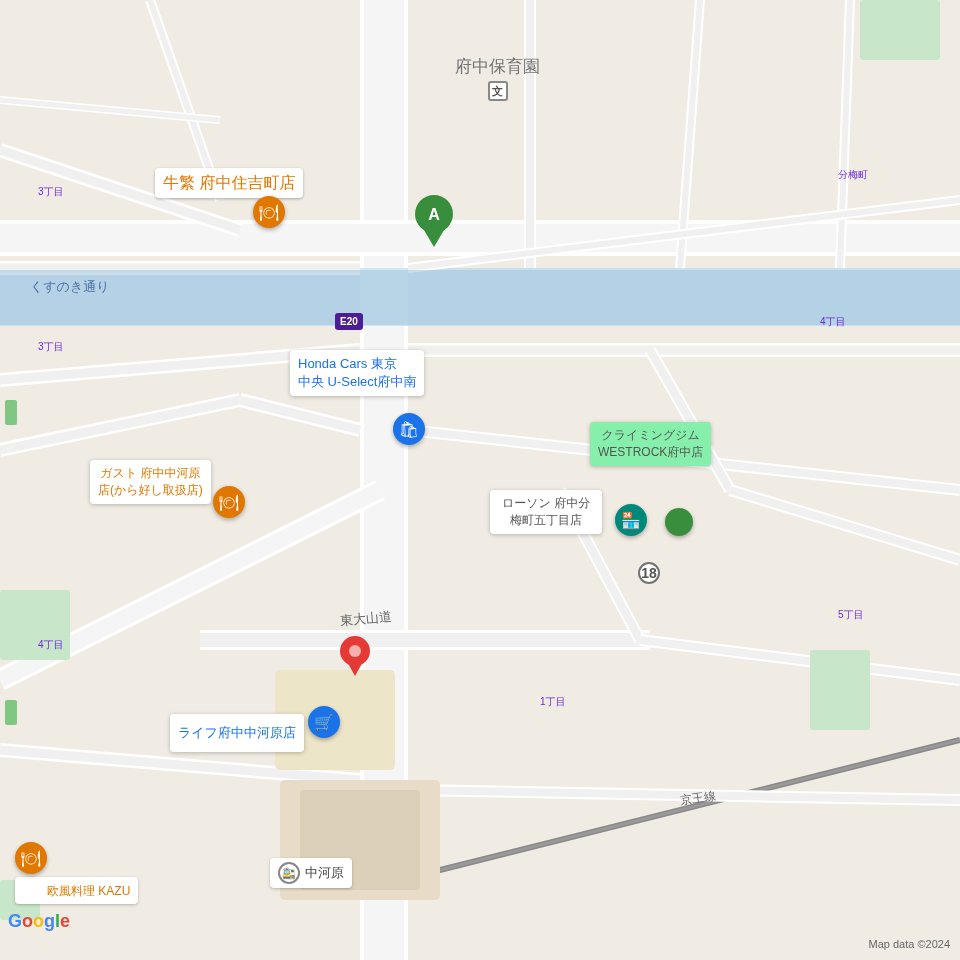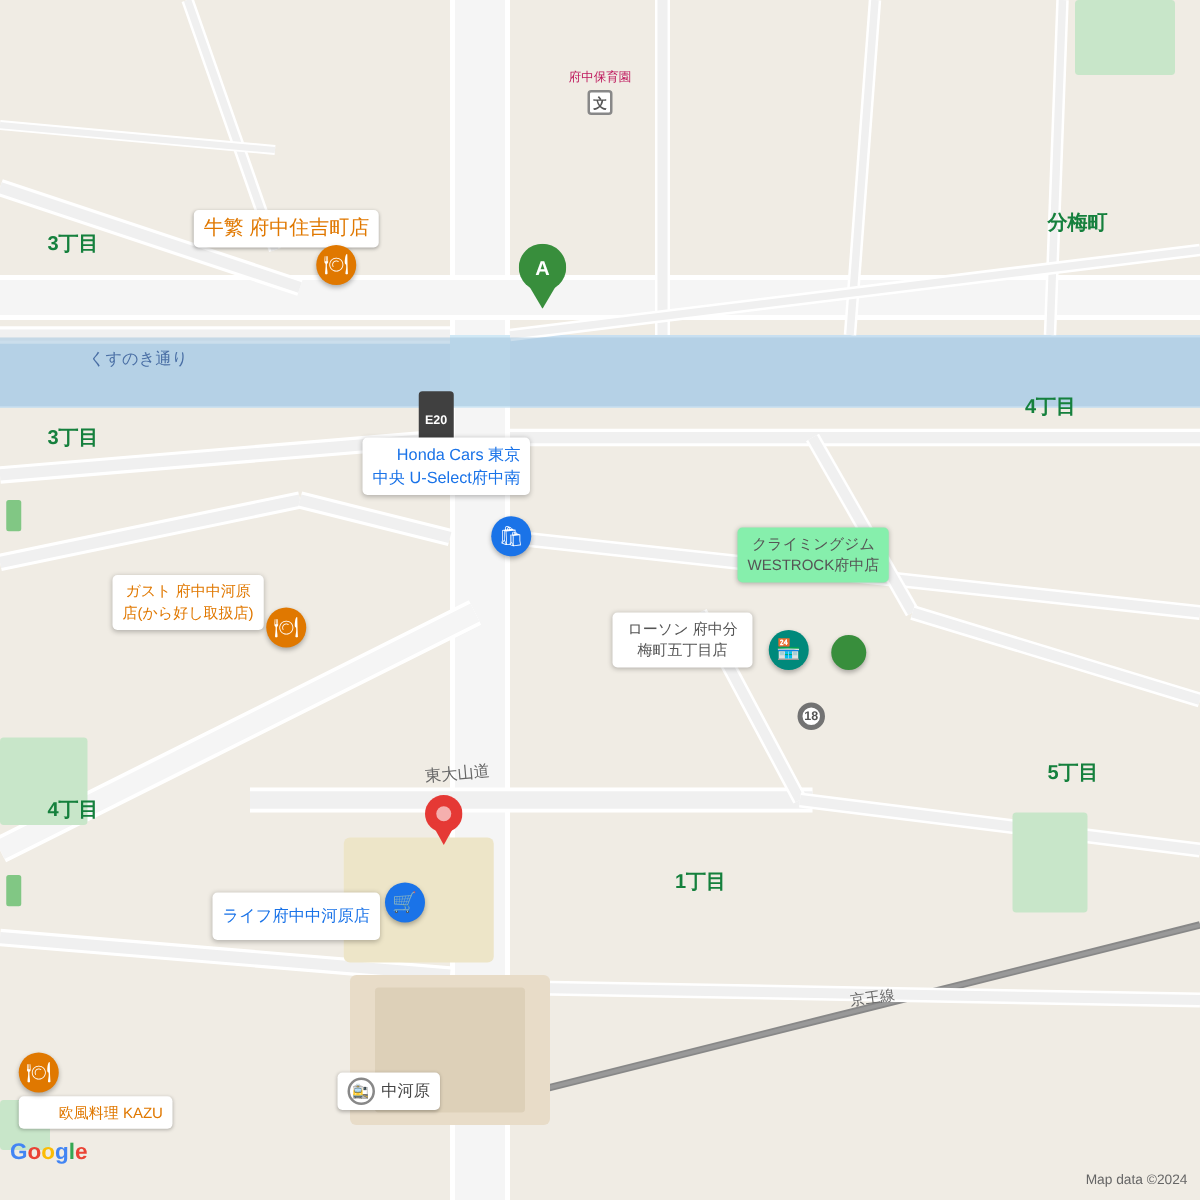--- a/index.html
+++ b/index.html
@@ -29,23 +29,22 @@
       white-space: nowrap;
       pointer-events: none;
     }
 
     .map-label.road-label {
       color: #666;
       font-size: 11px;
     }
 
     .map-label.area-label {
-      color: #15803d;
-      font-size: 16px;
-      font-weight: bold;
+      color: #6d28d9;
+      font-size: 10px;
     }
 
     
     .poi-label {
       position: absolute;
       background: white;
       border-radius: 4px;
       padding: 4px 8px;
       font-size: 12px;
       box-shadow: 0 1px 3px rgba(0,0,0,0.3);
@@ -81,40 +80,40 @@
       position: absolute;
       bottom: 10px;
       right: 10px;
       font-size: 11px;
       color: #666;
     }
 
     
     .highway-badge {
       position: absolute;
-      background: #404040;
+      background: #4c1d95;
       color: white;
       font-size: 10px;
       font-weight: bold;
-      padding: 18px 5px;
+      padding: 3px 5px;
       border-radius: 3px;
     }
 
     
     .route-badge {
       position: absolute;
       background: white;
-      border: 4px solid #737373;
+      border: 2px solid #737373;
       border-radius: 50%;
       width: 22px;
       height: 22px;
       display: flex;
       align-items: center;
       justify-content: center;
-      font-size: 10px;
+      font-size: 14px;
       font-weight: bold;
       color: #555;
     }
 
     
     .school-symbol {
       position: absolute;
       background: white;
       border: 2px solid #888;
       border-radius: 3px;
@@ -226,59 +225,59 @@
     <rect x="0" y="880" width="40" height="40" fill="#c8e6c9" rx="3"></rect>
     <rect x="810" y="650" width="60" height="80" fill="#c8e6c9" rx="3"></rect>
     <rect x="860" y="0" width="80" height="60" fill="#c8e6c9" rx="3"></rect>
 
     <rect x="5" y="400" width="12" height="25" fill="#81c784" rx="2"></rect>
     <rect x="5" y="700" width="12" height="25" fill="#81c784" rx="2"></rect>
 
     <rect x="-10" y="270" width="980" height="55" fill="#a8c8e0" opacity="0.6"></rect>
   </svg>
 
-  <div class="map-label road-label" style="position:absolute; left:30px; top:278px; color:#4a6fa5; font-size:13px; font-weight:500;margin-left:41px;">くすのき通り</div>
+  <div class="map-label road-label" style="position:absolute; left:30px; top:278px; color:#4a6fa5; font-size:13px; font-weight:500;">くすのき通り</div>
 
   <div class="map-label road-label" style="position:absolute; left:340px; top:610px; color:#666; font-size:13px; transform:rotate(-5deg);">東大山道</div>
 
   <div class="map-label road-label" style="position:absolute; left:680px; top:790px; color:#666; font-size:12px; transform:rotate(-8deg);">京王線</div>
 
   <div class="map-label area-label" style="left:38px; top:340px;">3丁目</div>
   <div class="map-label area-label" style="left:38px; top:185px;">3丁目</div>
   <div class="map-label area-label" style="left:820px; top:315px;">4丁目</div>
   <div class="map-label area-label" style="left:38px; top:638px;">4丁目</div>
   <div class="map-label area-label" style="left:540px; top:695px;">1丁目</div>
   <div class="map-label area-label" style="left:838px; top:608px;">5丁目</div>
   <div class="map-label area-label" style="left:838px; top:168px;">分梅町</div>
 
   <div class="highway-badge" style="left:335px; top:313px;">E20</div>
 
   <div class="route-badge" style="left:638px; top:562px;">18</div>
 
   <div style="position:absolute; left:455px; top:55px; display:flex; flex-direction:column; align-items:center; gap:3px;">
-    <div style="color:#be185d; font-size:10px; white-space:nowrap;">府中保育園</div>
+    <div style="color:#737373; font-size:17px; white-space:nowrap;">府中保育園</div>
     <div class="school-symbol" style="position:relative; left:0; top:0;">文</div>
   </div>
 
   <div style="position:absolute; left:155px; top:168px;">
     <div class="poi-label orange" style="font-size:16px;">牛繁 府中住吉町店</div>
   </div>
 
   <div class="map-icon orange" style="left:253px; top:196px;">🍽</div>
 
   <div style="position:absolute; left:415px; top:195px;">
     <svg width="38" height="52" viewBox="0 0 38 52">
       <ellipse cx="19" cy="19" rx="19" ry="19" fill="#388e3c"></ellipse>
       <polygon points="19,52 6,30 32,30" fill="#388e3c"></polygon>
       <text x="19" y="25" text-anchor="middle" fill="white" font-size="16" font-weight="bold" font-family="Arial">A</text>
     </svg>
   </div>
 
   <div style="position:absolute; left:290px; top:350px; background:white; border-radius:4px; padding:5px 8px; box-shadow:0 1px 4px rgba(0,0,0,0.25);">
-    <div style="color:#1a73e8; font-size:13px; line-height:1.4; text-align:right;">Honda Cars 東京<br>中央 U-Select府中南</div>
+    <div style="color:#1a73e8; font-size:13px; line-height:1.4; text-align:left;">Honda Cars 東京<br>中央 U-Select府中南</div>
   </div>
 
   <div class="map-icon blue" style="left:393px; top:413px;">🛍</div>
 
   <div style="position:absolute; left:90px; top:460px; background:white; border-radius:4px; padding:5px 8px; box-shadow:0 1px 4px rgba(0,0,0,0.25);">
     <div style="color:#e07800; font-size:12px; line-height:1.4; text-align:center;">ガスト 府中中河原<br>店(から好し取扱店)</div>
   </div>
 
   <div class="map-icon orange" style="left:213px; top:486px;">🍽</div>
 

